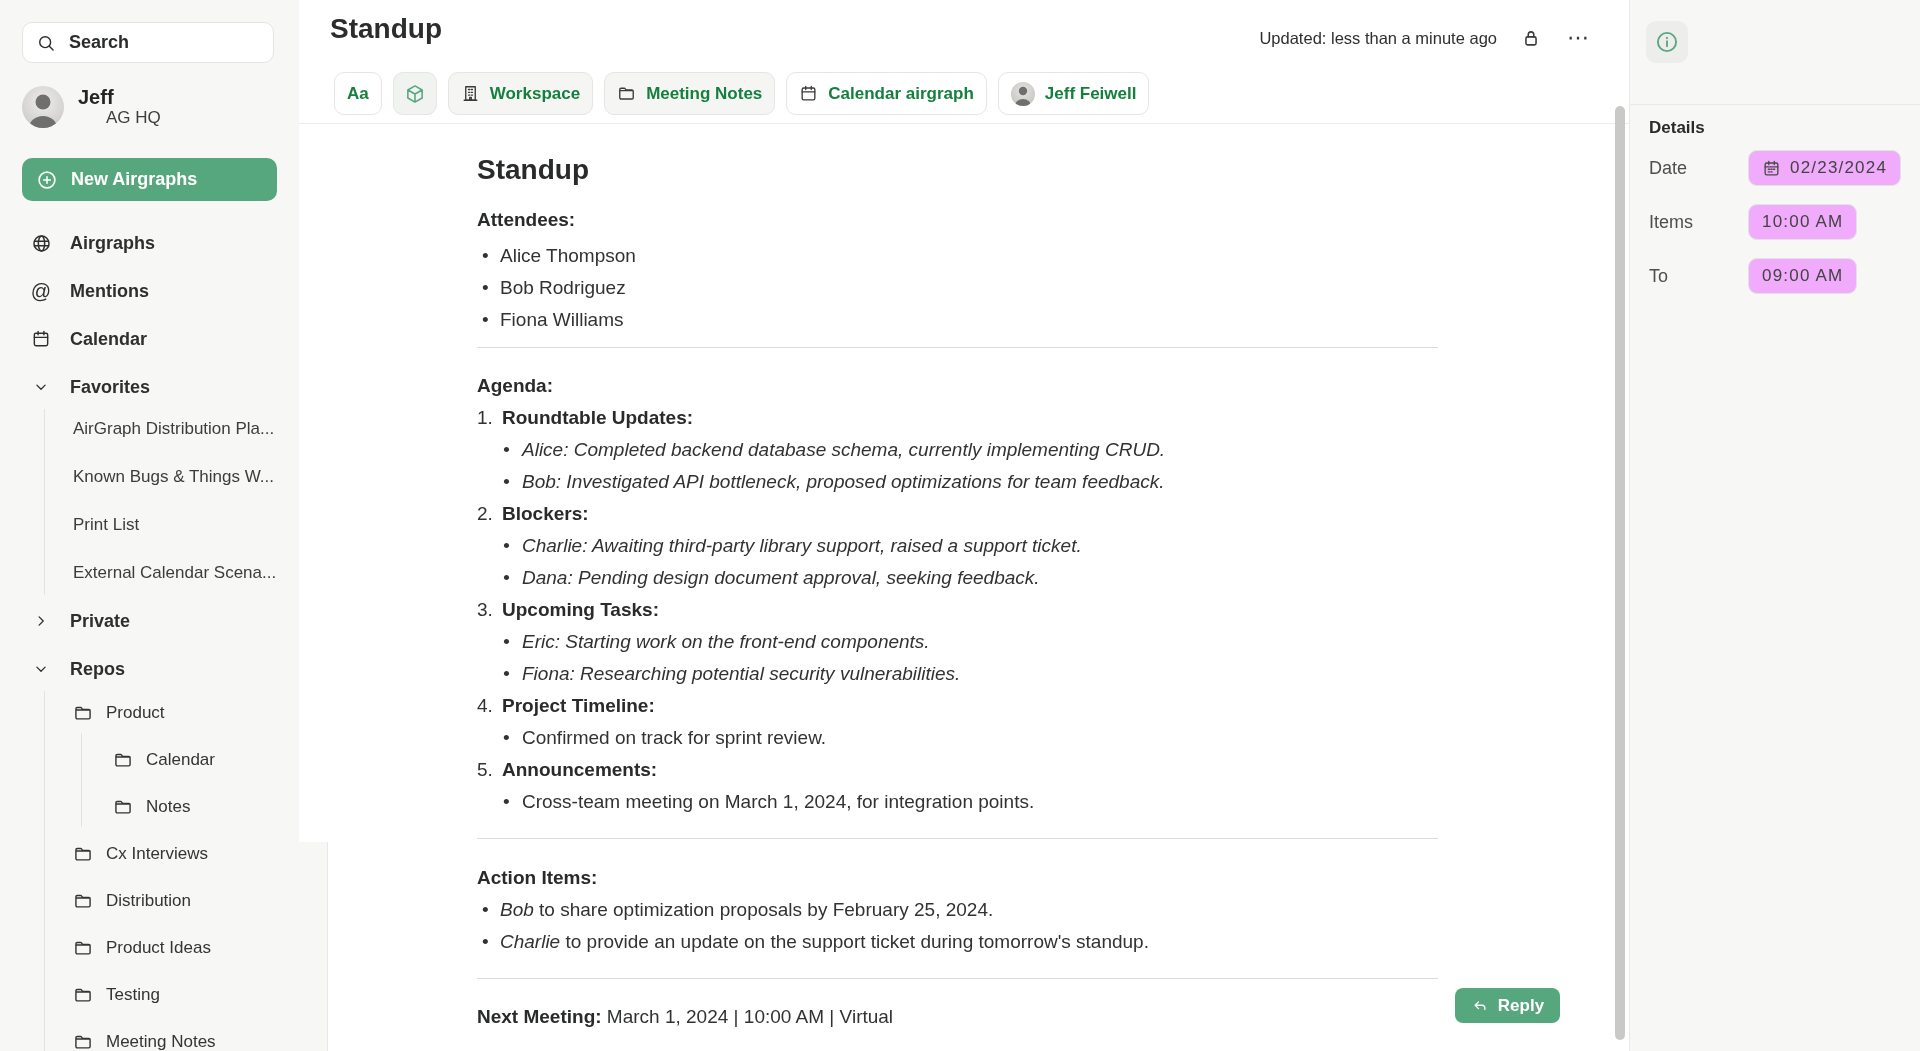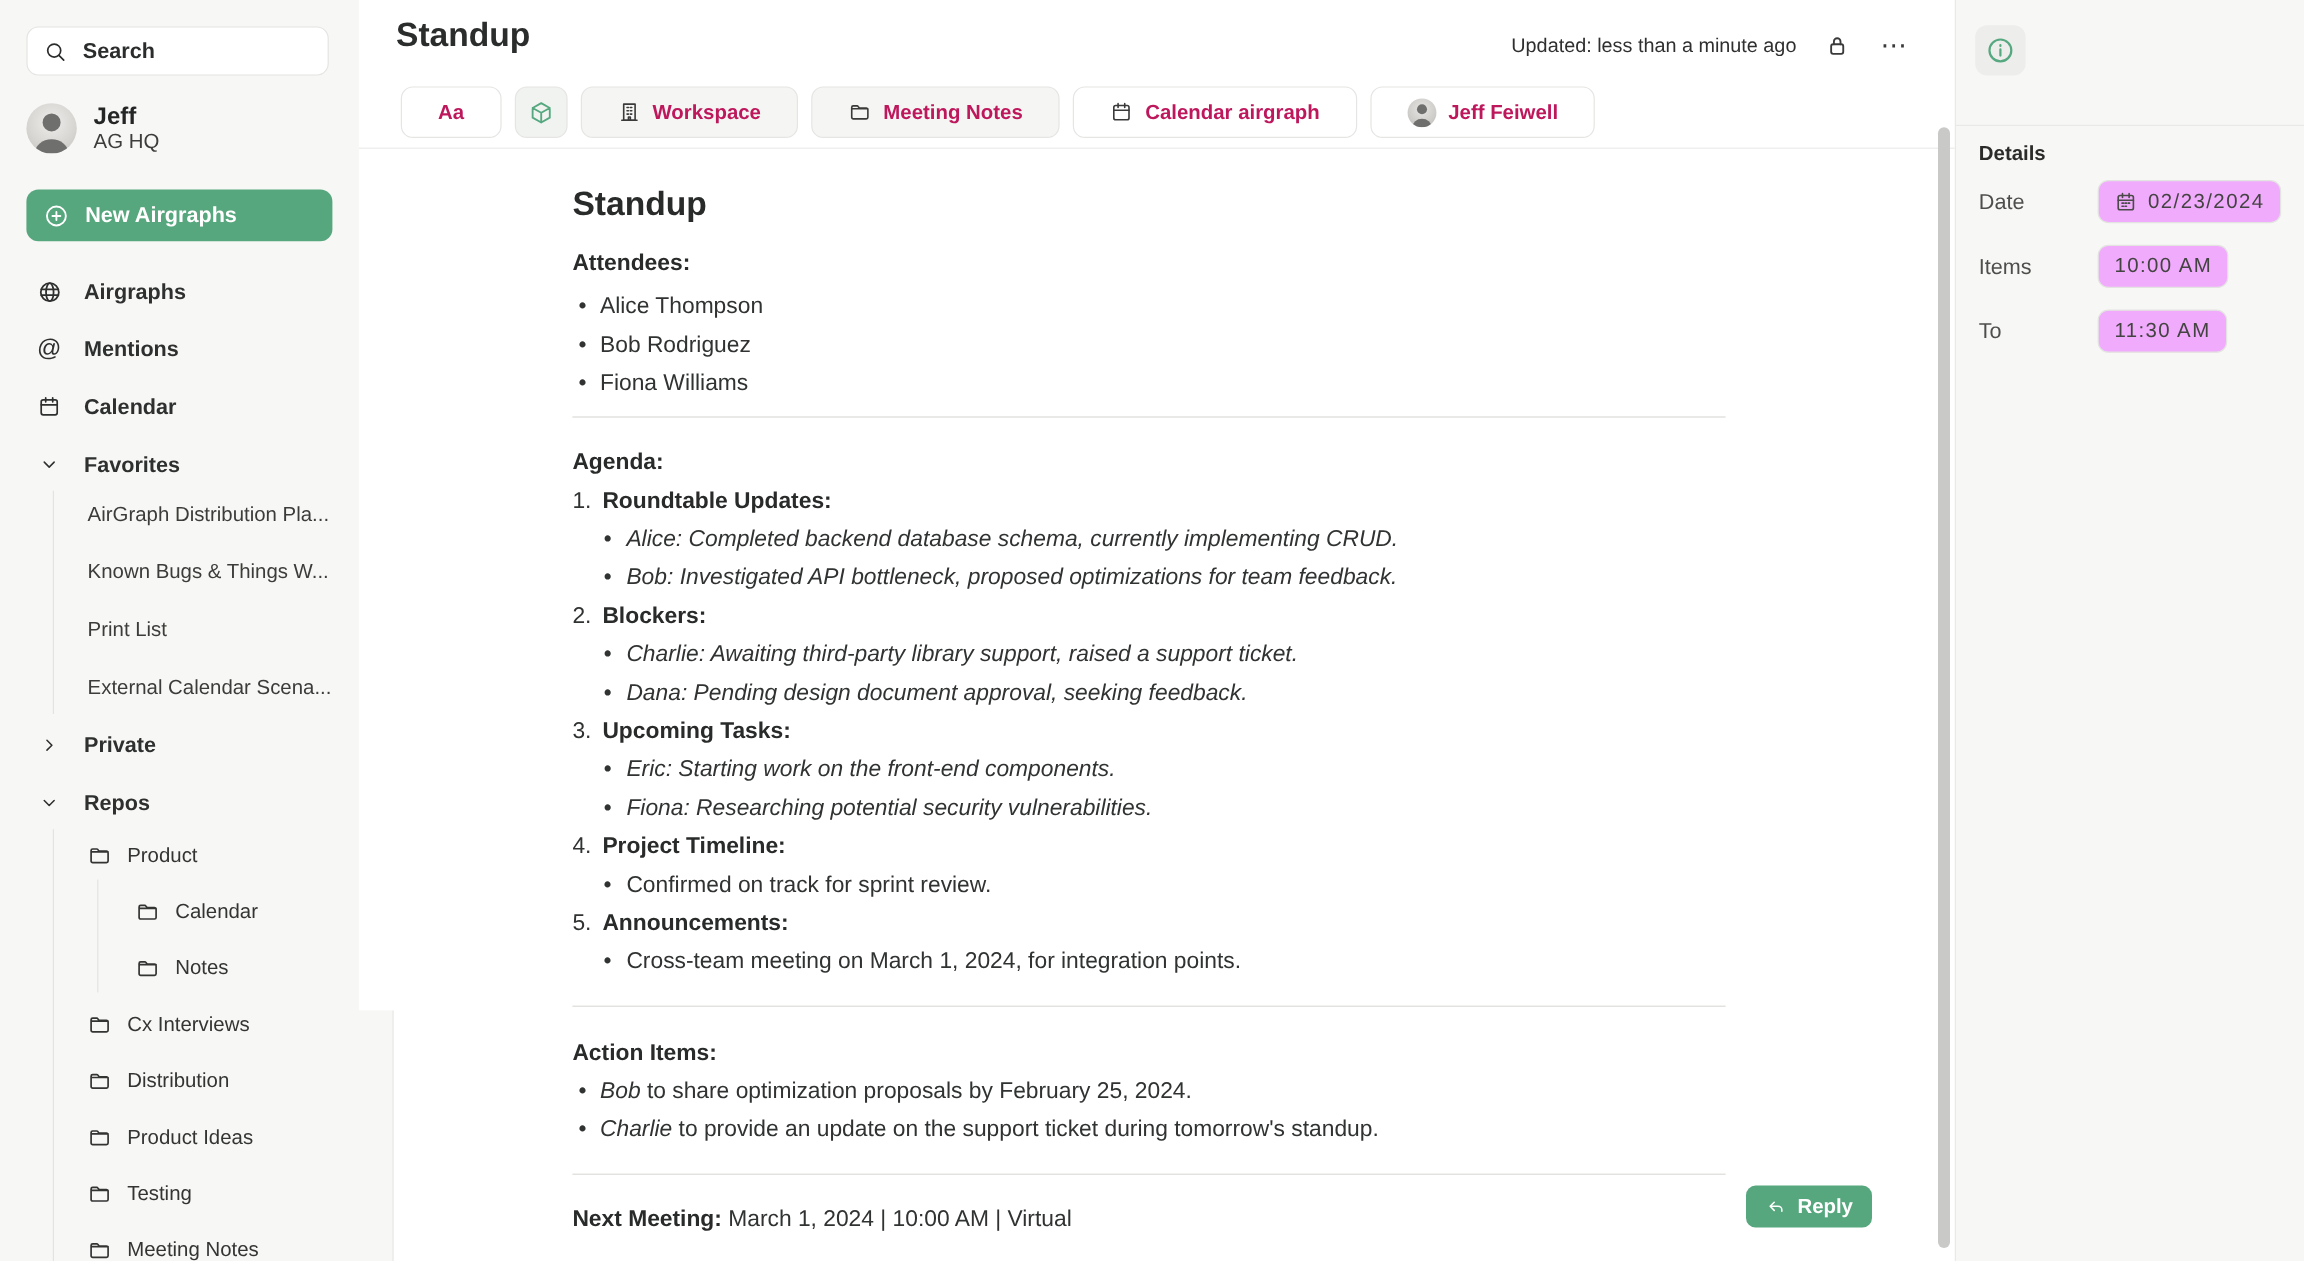--- a/index.html
+++ b/index.html
@@ -23,21 +23,21 @@
     display:flex; align-items:center; gap:13px; padding:0 13px;
     font-size:18px; font-weight:700; color:#2B2D2C; cursor:pointer;
   }
   .profile { position:absolute; left:22px; top:86px; display:flex; align-items:center; gap:14px; }
   .avatar-lg {
     width:42px; height:42px; border-radius:50%; overflow:hidden;
     background:radial-gradient(circle at 50% 38%, #efedeb 0%, #d9d7d4 55%, #c4c2bf 100%);
     display:flex; align-items:flex-end; justify-content:center;
   }
   .profile-name { font-size:20px; font-weight:700; color:#242625; line-height:22px; }
-  .profile-org  { font-size:17px; font-weight:400; color:#3D3D3B; line-height:20px; }
+  .profile-org  { font-size:17px; font-weight:400; color:#3D3D3B; line-height:20px;margin-left:28px; }
   .new-btn {
     position:absolute; left:22px; top:158px; width:255px; height:43px;
     background:#57A77E; border:none; border-radius:10px; color:#ffffff;
     display:flex; align-items:center; gap:13px; padding:0 14px;
     font-size:18px; font-weight:700; font-family:inherit; cursor:pointer;
   }
   .nav { position:absolute; left:0; top:219px; width:100%; }
   .side-row {
     height:48px; display:flex; align-items:center; gap:18px;
     padding-left:30px; font-size:18px; font-weight:600; color:#2E302F;
@@ -65,22 +65,22 @@
   .main { position:absolute; left:299px; top:0; width:1330px; height:842px; background:#fff; }
   .main-header { position:relative; height:124px; border-bottom:1px solid #ECECEA; }
   .page-title { position:absolute; left:31px; top:13px; font-size:28px; font-weight:700; color:#2B2D2C; }
   .header-right { position:absolute; right:37px; top:24px; display:flex; align-items:center; gap:21px; }
   .updated { font-size:16.5px; color:#2F2F2F; }
   .icon-btn { background:none; border:none; padding:2px; color:#3A3A3A; cursor:pointer; display:flex; align-items:center; }
   .more-glyph { font-size:22px; letter-spacing:1px; line-height:12px; color:#3A3A3A; }
   .chips { position:absolute; left:35px; top:72px; display:flex; gap:11px; }
   .chip {
     height:43px; border:1px solid #E5E5E3; border-radius:10px; background:#fff;
-    display:flex; align-items:center; gap:10px; padding:0 30px;
-    font-size:17px; font-weight:600; color:#be185d; cursor:pointer; white-space:nowrap;
+    display:flex; align-items:center; gap:10px; padding:0 12px;
+    font-size:17px; font-weight:600; color:#15803d; cursor:pointer; white-space:nowrap;
   }
   .chip.gray { background:#F5F5F3; }
   .chip.cube { background:#F1F3F0; color:#55A87F; padding:0 10px; }
   .chip .c-icon { color:#3A3A3A; }
   .avatar-sm {
     width:24px; height:24px; border-radius:50%; overflow:hidden;
     background:radial-gradient(circle at 50% 38%, #e8e6e4 0%, #cfcdca 60%, #b9b7b4 100%);
     display:flex; align-items:flex-end; justify-content:center;
   }
 
@@ -469,16 +469,16 @@
   <div class="detail-row" style="top:204px;">
     <span class="dlabel">Items</span>
     <span class="detail-chip">
       <span>10:00 AM</span>
     </span>
   </div>
 
   <div class="detail-row" style="top:258px;">
     <span class="dlabel">To</span>
     <span class="detail-chip">
-      <span>11:30 AM</span>
+      <span>09:00 AM</span>
     </span>
   </div>
 </div>
 
 </body></html>

